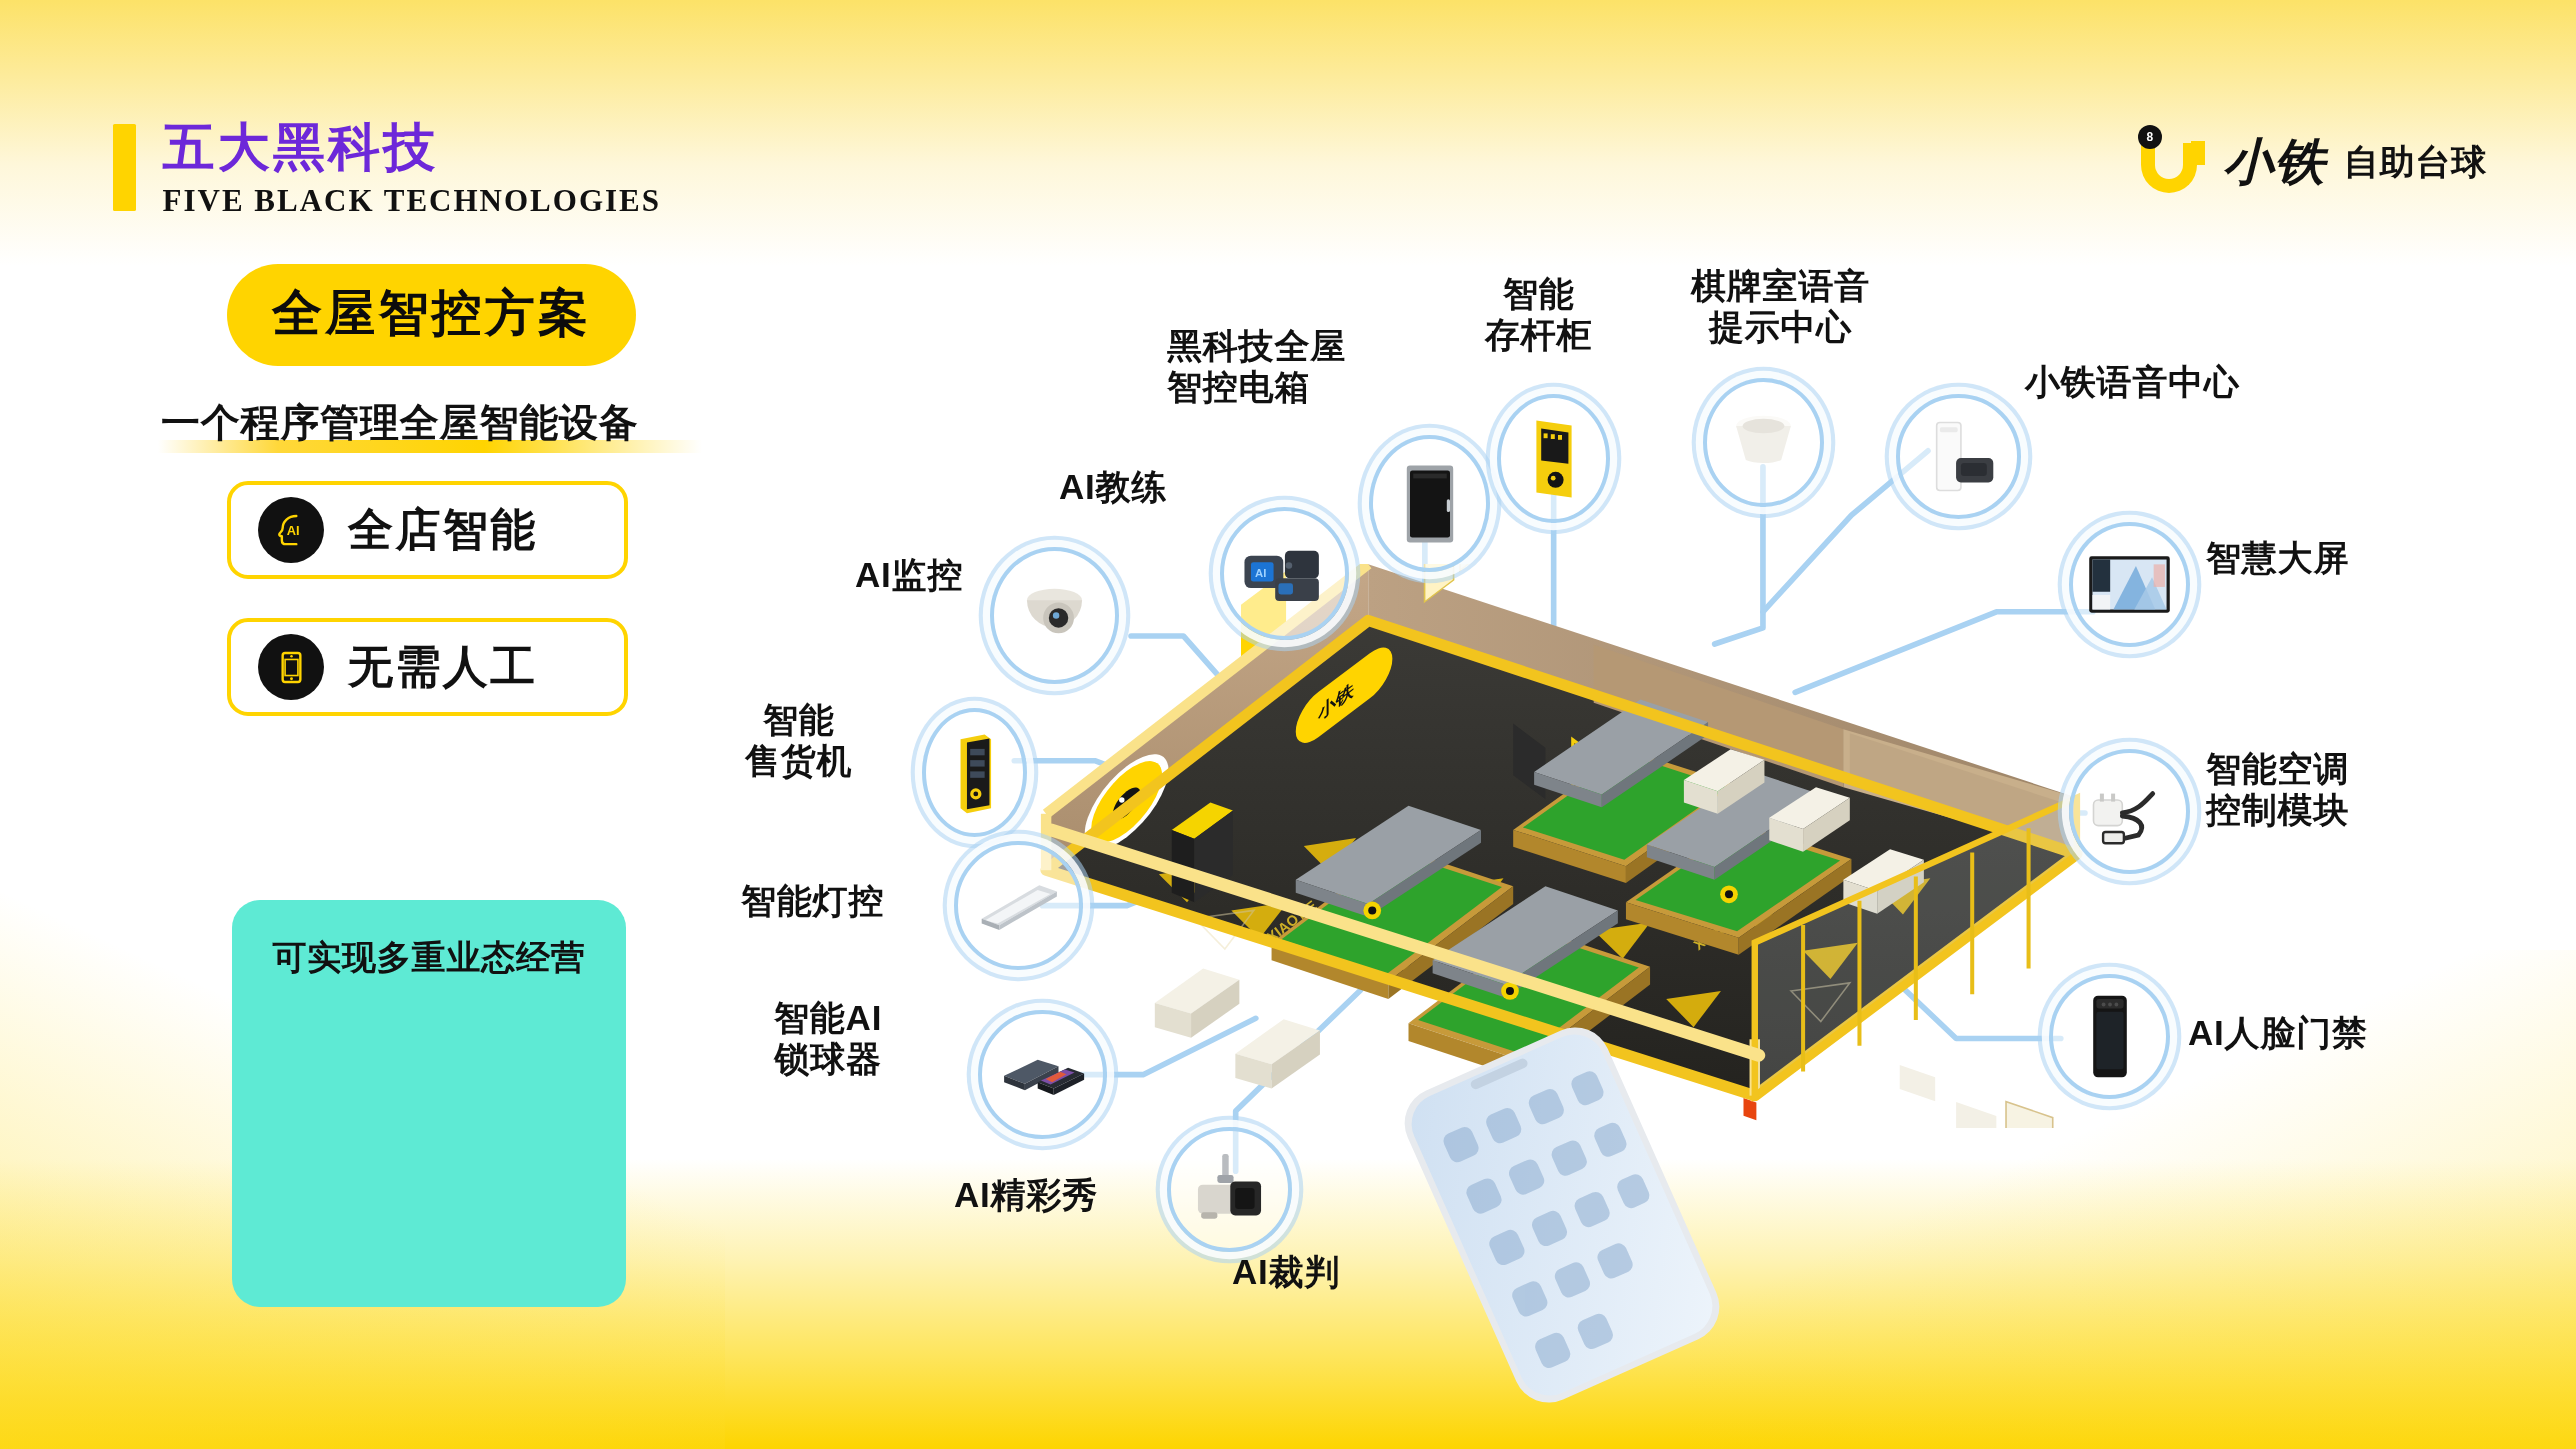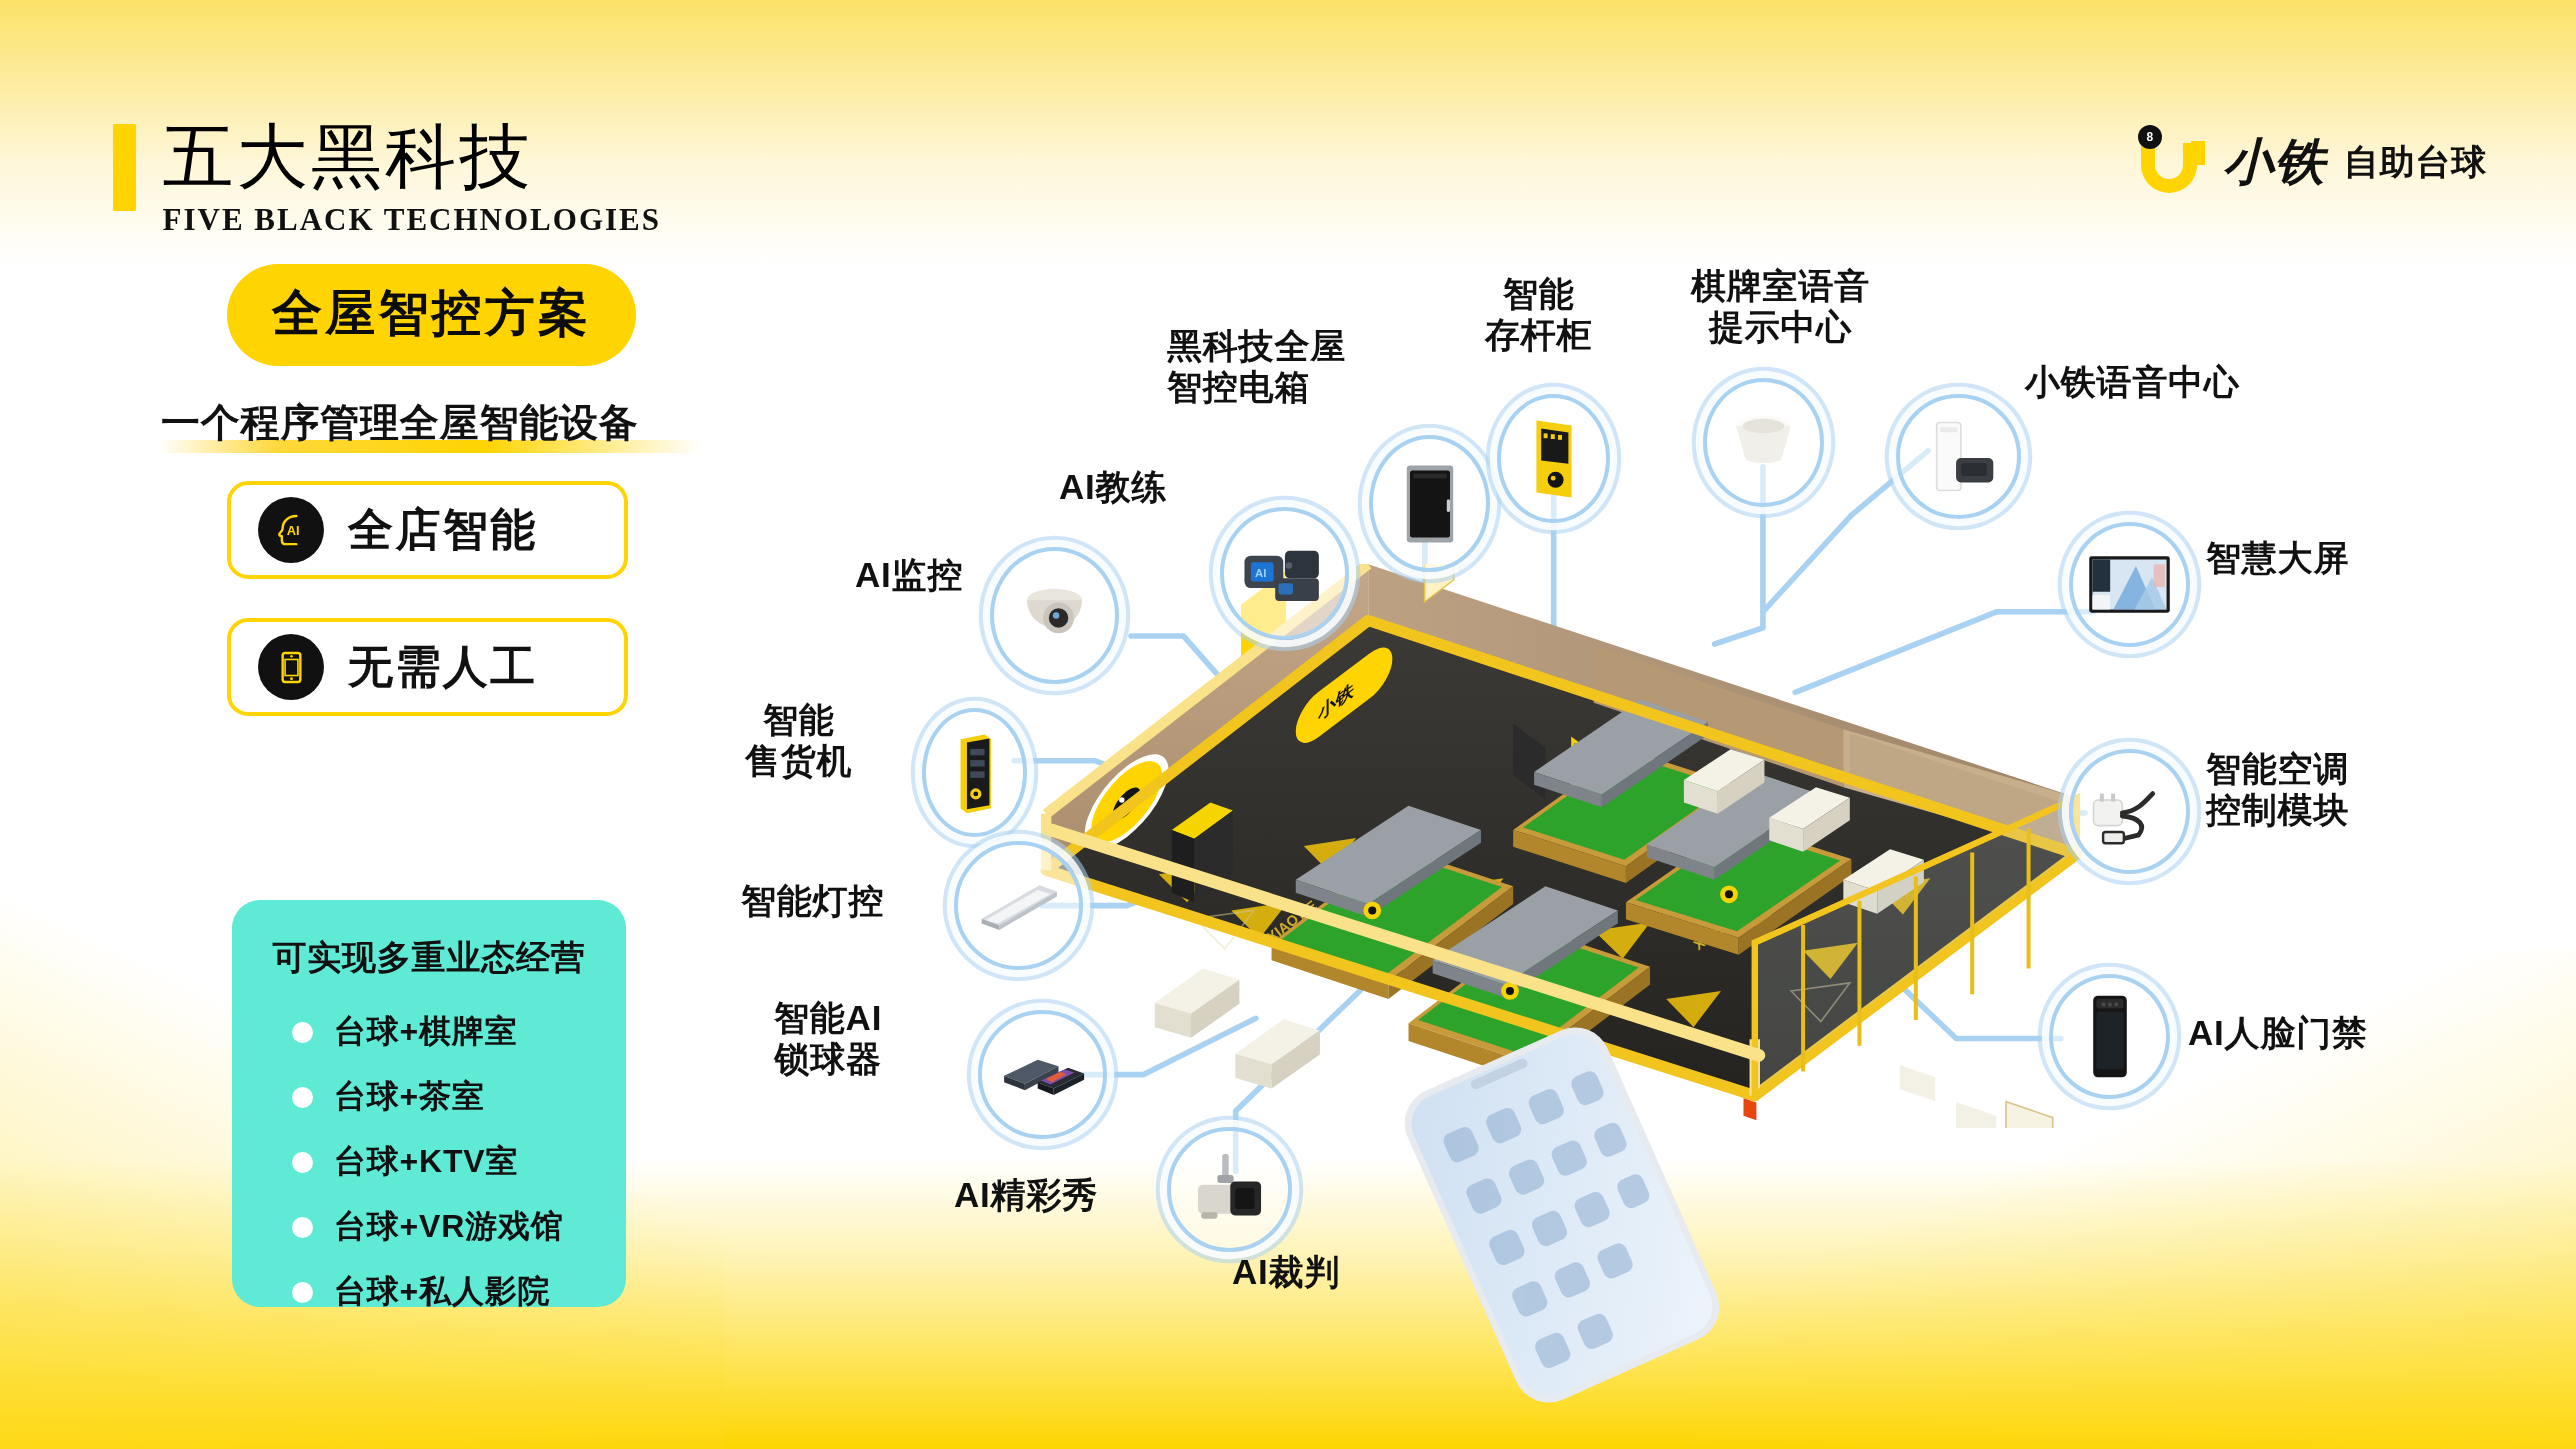--- a/index.html
+++ b/index.html
@@ -26,21 +26,21 @@
     background:linear-gradient(25deg,rgba(253,220,40,.55) 0%,rgba(255,255,255,0) 62%);
   }
   .bg-right-fade{
     position:absolute; right:0; bottom:0; width:886px; height:499px;
     background:linear-gradient(-25deg,rgba(253,220,40,.42) 0%,rgba(255,255,255,0) 60%);
   }
 
   
   .hdr{ position:absolute; left:113px; top:121px; display:flex; align-items:flex-start; gap:27px; }
   .hdr-bar{ width:22.5px; height:87px; background:#FFD400; border-radius:1.6px; flex:none; margin-top:3.2px;}
-  .hdr-cn{ font-size:71px; font-weight:normal; letter-spacing:3.2px; color:#000000; line-height:1.0;
+  .hdr-cn{ font-size:52px; font-weight:bold; letter-spacing:3.2px; color:#6d28d9; line-height:1.0;
            font-family:"Liberation Sans","DejaVu Sans",sans-serif;}
   .hdr-en{ font-size:31px; font-weight:bold; letter-spacing:2px; color:#111; margin-top:9.7px;font-family:Liberation Serif, serif; }
 
   
   .logo{ position:absolute; right:89px; top:125px; display:flex; align-items:center; gap:17.7px; }
   .logo-mark{ position:relative; width:69px; height:74px; flex:none; }
   .logo-u{ position:absolute; left:4.8px; top:17.7px; width:56px; height:50px;
            border:14.5px solid #FFD400; border-top:none;
            border-radius:0 0 29px 29px; box-sizing:border-box;}
   .logo-rt{ position:absolute; right:0px; top:16px; width:14.5px; height:24px; background:#FFD400; }
@@ -153,42 +153,20 @@
         <circle cx="28" cy="42" r="1.8" fill="#FFD400"></circle>
         <rect x="20" y="18" width="16" height="20" fill="none" stroke="#FFD400" stroke-width="2"></rect>
       </svg>
     </div>
     <div class="feat-lbl">无需人工</div>
   </div>
 
 
   <div class="biz-card">
     <div class="biz-title">可实现多重业态经营</div>
-    <ul class="biz-list">
-      <li>
-          <span class="biz-dot"></span>
-          <span class="biz-txt">台球+棋牌室</span>
-        </li>
-      <li>
-          <span class="biz-dot"></span>
-          <span class="biz-txt">台球+茶室</span>
-        </li>
-      <li>
-          <span class="biz-dot"></span>
-          <span class="biz-txt">台球+KTV室</span>
-        </li>
-      <li>
-          <span class="biz-dot"></span>
-          <span class="biz-txt">台球+VR游戏馆</span>
-        </li>
-      <li>
-          <span class="biz-dot"></span>
-          <span class="biz-txt">台球+私人影院</span>
-        </li>
-    </ul>
   </div>
 
   <div class="diagram">
 
     <svg class="wires" viewBox="0 0 3200 1800">
       <g fill="none" stroke="#A9D2F2" stroke-width="7" stroke-linejoin="round" stroke-linecap="round">
         <path d="M1405,790 L1470,790 L1620,960"></path>
         <path d="M1615,790 L1615,880 L1760,1000"></path>
         <path d="M1770,640 L1770,760 L1725,800 L1920,900"></path>
         <path d="M1930,590 L1930,820 L1900,850"></path>

